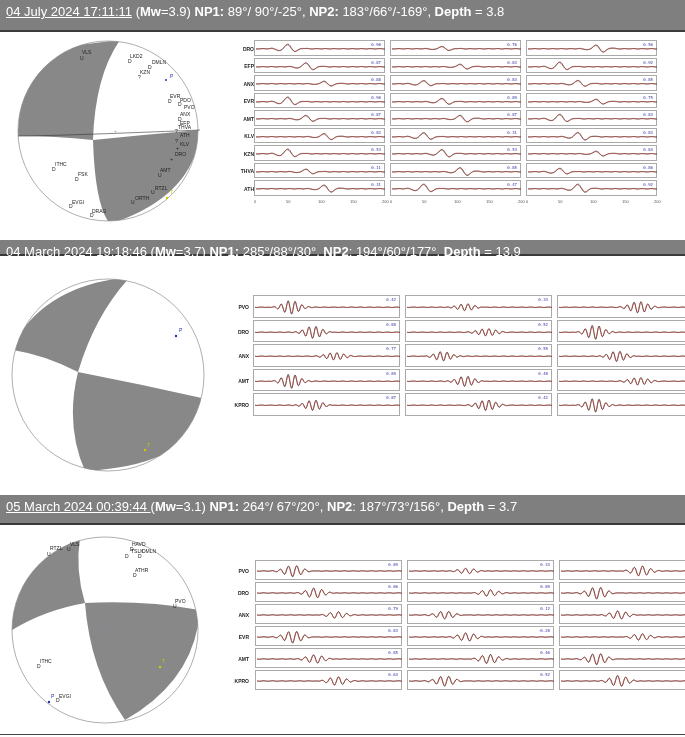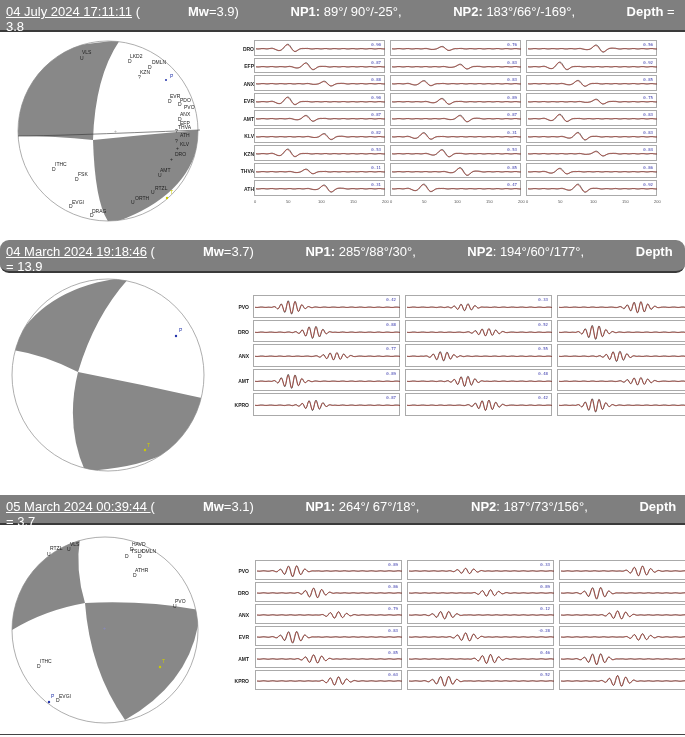--- a/index.html
+++ b/index.html
@@ -1,18 +1,18 @@
 <!DOCTYPE html>
 <html><head>
 <meta charset="utf-8">
 <style>
   body { margin:0; padding:0; width:685px; height:737px; background:#fff; font-family:"Liberation Sans", sans-serif; position:relative; overflow:hidden; }
   .header { position:absolute; left:0; width:685px; background:#7f7f7f; border-bottom:2px solid #3a3a3a; color:#fff; font-size:13px; box-sizing:border-box; padding:4px 6px; }
   .header .date { text-decoration:underline; }
-  .header b { font-weight:bold;margin-left:48px; }
+  .header b { font-weight:bold; }
   .ball { position:absolute; }
   .panel { position:absolute; }
   .station { position:absolute; font-size:5px; color:#222; font-weight:bold; text-align:right; width:24px; }
   .trace-box { position:absolute; border:1px solid #aaa; background:#fff; box-sizing:border-box; }
   .cc { position:absolute; right:3px; top:1px; font-size:4px; color:#3333aa; font-family:"DejaVu Sans Mono", monospace; }
   .axis { position:absolute; font-size:4px; color:#555; }
   .rule { position:absolute; left:0; width:685px; height:1px; background:#444; }
 </style>
 </head>
 <body>
@@ -289,21 +289,21 @@
     <span class="axis" style="left: 224px; top: 158.5px;">100</span>
     <span class="axis" style="left: 256px; top: 158.5px;">150</span>
     <span class="axis" style="left: 288px; top: 158.5px;">200</span>
     <span class="axis" style="left: 296px; top: 158.5px;">0</span>
     <span class="axis" style="left: 328px; top: 158.5px;">50</span>
     <span class="axis" style="left: 360px; top: 158.5px;">100</span>
     <span class="axis" style="left: 392px; top: 158.5px;">150</span>
     <span class="axis" style="left: 424px; top: 158.5px;">200</span>
   </div>
 
-<div class="header" style="top:240px;height:33px;border-radius:9px;">
+<div class="header" style="top:240px;height:16px;">
   <span class="date">04 March 2024 19:18:46</span>
   (<b>Mw</b><span>=3.7)</span>
   <b>NP1:</b><span> 285°/88°/30°, </span><b>NP2</b><span>: 194°/60°/177°, </span><b>Depth</b><span> = 13.9</span>
 </div>
 
 <svg class="ball" style="left:5px;top:275px;" width="210" height="200" viewBox="0 0 210 200">
   <circle cx="103" cy="100" r="96" fill="#fff" stroke="#999" stroke-width="0.8"></circle>
   <clipPath id="c2">
       <circle cx="103" cy="100" r="96"></circle>
     </clipPath>
@@ -422,21 +422,21 @@
     <div class="trace-box" style="left: 332px; top: 98px; width: 147px; height: 22.5px;">
       <svg width="145" height="20.5" style="position:absolute;left:1px;top:1px;">
         <path d="M0.0,10.3L0.7,10.4L1.4,10.5L2.1,10.5L2.8,10.5L3.5,10.4L4.2,10.3L4.9,10.2L5.6,10.0L6.3,10.0L7.0,10.0L7.7,10.0L8.4,10.2L9.1,10.3L9.8,10.4L10.5,10.5L11.2,10.5L11.9,10.4L12.6,10.3L13.3,10.2L14.0,10.1L14.7,10.2L15.4,10.2L16.1,10.3L16.8,10.3L17.5,10.1L18.2,9.9L18.9,9.7L19.6,9.7L20.3,10.0L21.0,10.6L21.7,11.3L22.4,11.8L23.1,11.9L23.8,11.2L24.5,9.8L25.2,8.2L25.9,7.1L26.6,7.0L27.3,8.3L28.0,10.7L28.7,13.4L29.4,15.2L30.1,15.2L30.8,13.2L31.5,9.8L32.2,6.2L32.9,3.9L33.6,4.0L34.3,6.5L35.0,10.6L35.7,14.7L36.4,17.0L37.1,16.7L37.8,14.0L38.5,9.9L39.2,6.3L39.9,4.3L40.6,4.8L41.3,7.2L42.0,10.5L42.7,13.3L43.4,14.5L44.1,14.0L44.8,12.2L45.5,10.0L46.2,8.3L46.9,7.7L47.6,8.2L48.3,9.3L49.0,10.6L49.7,11.4L50.4,11.6L51.1,11.2L51.8,10.5L52.5,9.9L53.2,9.6L53.9,9.6L54.6,9.9L55.3,10.3L56.0,10.6L56.7,10.7L57.4,10.7L58.1,10.5L58.8,10.2L59.5,10.0L60.2,9.9L60.9,9.9L61.6,10.0L62.3,10.1L63.0,10.3L63.7,10.4L64.4,10.5L65.1,10.6L65.8,10.5L66.5,10.4L67.2,10.3L67.9,10.1L68.6,10.0L69.3,10.0L70.0,10.0L70.7,10.0L71.4,10.2L72.1,10.3L72.8,10.4L73.5,10.5L74.2,10.5L74.9,10.5L75.6,10.4L76.3,10.2L77.0,10.1L77.7,10.0L78.4,10.0L79.1,10.0L79.8,10.1L80.5,10.2L81.2,10.3L81.9,10.5L82.6,10.5L83.3,10.5L84.0,10.5L84.7,10.4L85.4,10.2L86.1,10.1L86.8,10.0L87.5,10.0L88.2,10.0L88.9,10.1L89.6,10.2L90.3,10.4L91.0,10.5L91.7,10.5L92.4,10.5L93.1,10.5L93.8,10.3L94.5,10.2L95.2,10.1L95.9,10.0L96.6,10.0L97.3,10.0L98.0,10.1L98.7,10.2L99.4,10.4L100.1,10.5L100.8,10.5L101.5,10.5L102.2,10.4L102.9,10.3L103.6,10.2L104.3,10.0L105.0,10.0L105.7,10.0L106.4,10.0L107.1,10.1L107.8,10.3L108.5,10.4L109.2,10.5L109.9,10.5L110.6,10.5L111.3,10.4L112.0,10.3L112.7,10.1L113.4,10.0L114.1,10.0L114.8,10.0L115.5,10.0L116.2,10.1L116.9,10.3L117.6,10.4L118.3,10.5L119.0,10.5L119.7,10.5L120.4,10.4L121.1,10.3L121.8,10.1L122.5,10.0L123.2,10.0L123.9,10.0L124.6,10.0L125.3,10.2L126.0,10.3L126.7,10.4L127.4,10.5L128.1,10.5L128.8,10.5L129.5,10.4L130.2,10.2L130.9,10.1L131.6,10.0L132.3,10.0L133.0,10.0L133.7,10.1L134.4,10.2L135.1,10.3L135.8,10.5L136.5,10.5L137.2,10.5L137.9,10.5L138.6,10.4L139.3,10.2L140.0,10.1L140.7,10.0L141.4,10.0L142.1,10.0L142.8,10.1L143.5,10.2L144.2,10.4L144.9,10.5" stroke="#222" stroke-width="0.7" fill="none"></path>
         <path d="M0.0,10.3L0.7,10.3L1.4,10.3L2.1,10.3L2.8,10.3L3.5,10.2L4.2,10.2L4.9,10.2L5.6,10.2L6.3,10.2L7.0,10.3L7.7,10.3L8.4,10.3L9.1,10.3L9.8,10.3L10.5,10.2L11.2,10.2L11.9,10.2L12.6,10.2L13.3,10.2L14.0,10.3L14.7,10.4L15.4,10.5L16.1,10.5L16.8,10.4L17.5,10.2L18.2,9.9L18.9,9.6L19.6,9.6L20.3,9.9L21.0,10.5L21.7,11.2L22.4,11.7L23.1,11.7L23.8,11.0L24.5,9.8L25.2,8.4L25.9,7.5L26.6,7.6L27.3,8.9L28.0,11.0L28.7,13.3L29.4,14.5L30.1,14.2L30.8,12.2L31.5,9.1L32.2,6.2L32.9,4.6L33.6,5.3L34.3,8.0L35.0,11.7L35.7,14.9L36.4,16.4L37.1,15.4L37.8,12.5L38.5,8.8L39.2,5.9L39.9,4.7L40.6,5.7L41.3,8.4L42.0,11.4L42.7,13.7L43.4,14.4L44.1,13.5L44.8,11.5L45.5,9.4L46.2,8.0L46.9,7.6L47.6,8.3L48.3,9.5L49.0,10.7L49.7,11.5L50.4,11.6L51.1,11.2L51.8,10.6L52.5,10.0L53.2,9.7L53.9,9.6L54.6,9.8L55.3,10.1L56.0,10.3L56.7,10.5L57.4,10.5L58.1,10.4L58.8,10.3L59.5,10.2L60.2,10.2L60.9,10.2L61.6,10.2L62.3,10.2L63.0,10.3L63.7,10.3L64.4,10.3L65.1,10.3L65.8,10.3L66.5,10.2L67.2,10.2L67.9,10.2L68.6,10.2L69.3,10.2L70.0,10.3L70.7,10.3L71.4,10.3L72.1,10.3L72.8,10.3L73.5,10.2L74.2,10.2L74.9,10.2L75.6,10.2L76.3,10.2L77.0,10.3L77.7,10.3L78.4,10.3L79.1,10.3L79.8,10.3L80.5,10.2L81.2,10.2L81.9,10.2L82.6,10.2L83.3,10.2L84.0,10.3L84.7,10.3L85.4,10.3L86.1,10.3L86.8,10.3L87.5,10.2L88.2,10.2L88.9,10.2L89.6,10.2L90.3,10.2L91.0,10.3L91.7,10.3L92.4,10.3L93.1,10.3L93.8,10.3L94.5,10.2L95.2,10.2L95.9,10.2L96.6,10.2L97.3,10.2L98.0,10.3L98.7,10.3L99.4,10.3L100.1,10.3L100.8,10.3L101.5,10.2L102.2,10.2L102.9,10.2L103.6,10.2L104.3,10.2L105.0,10.3L105.7,10.3L106.4,10.3L107.1,10.3L107.8,10.3L108.5,10.3L109.2,10.3L109.9,10.3L110.6,10.3L111.3,10.3L112.0,10.3L112.7,10.3L113.4,10.3L114.1,10.3L114.8,10.3L115.5,10.3L116.2,10.3L116.9,10.3L117.6,10.3L118.3,10.3L119.0,10.3L119.7,10.3L120.4,10.3L121.1,10.3L121.8,10.3L122.5,10.3L123.2,10.3L123.9,10.3L124.6,10.3L125.3,10.3L126.0,10.3L126.7,10.3L127.4,10.3L128.1,10.3L128.8,10.3L129.5,10.3L130.2,10.3L130.9,10.3L131.6,10.3L132.3,10.3L133.0,10.3L133.7,10.3L134.4,10.3L135.1,10.3L135.8,10.3L136.5,10.3L137.2,10.3L137.9,10.3L138.6,10.3L139.3,10.3L140.0,10.3L140.7,10.3L141.4,10.3L142.1,10.3L142.8,10.3L143.5,10.3L144.2,10.3L144.9,10.3" stroke="#c0392b" stroke-width="0.6" fill="none"></path>
       </svg>
     </div>
   </div>
 
 <div class="header" style="top:495px;height:30px;">
   <span class="date">05 March 2024 00:39:44 </span>(<b>Mw</b><span>=3.1)</span>
-  <b>NP1:</b><span> 264°/ 67°/18°, </span><b>NP2</b><span>: 187°/73°/156°, </span><b>Depth</b><span> = 3.7</span>
+  <b>NP1:</b><span> 264°/ 67°/20°, </span><b>NP2</b><span>: 187°/73°/156°, </span><b>Depth</b><span> = 3.7</span>
 </div>
 
 <svg class="ball" style="left:5px;top:530px;" width="210" height="200" viewBox="0 0 210 200">
   <circle cx="100" cy="100" r="93" fill="#fff" stroke="#999" stroke-width="0.8"></circle>
   <clipPath id="c3">
       <circle cx="100" cy="100" r="93"></circle>
     </clipPath>
   <g clip-path="url(#c3)" fill="#888">
     <path d="M7,95 Q10,30 75,8 Q70,40 80,73 Q40,80 7,100 Z"></path>
     <path d="M80,73 Q140,70 195,80 Q190,150 120,190 Q85,140 80,73 Z"></path>

